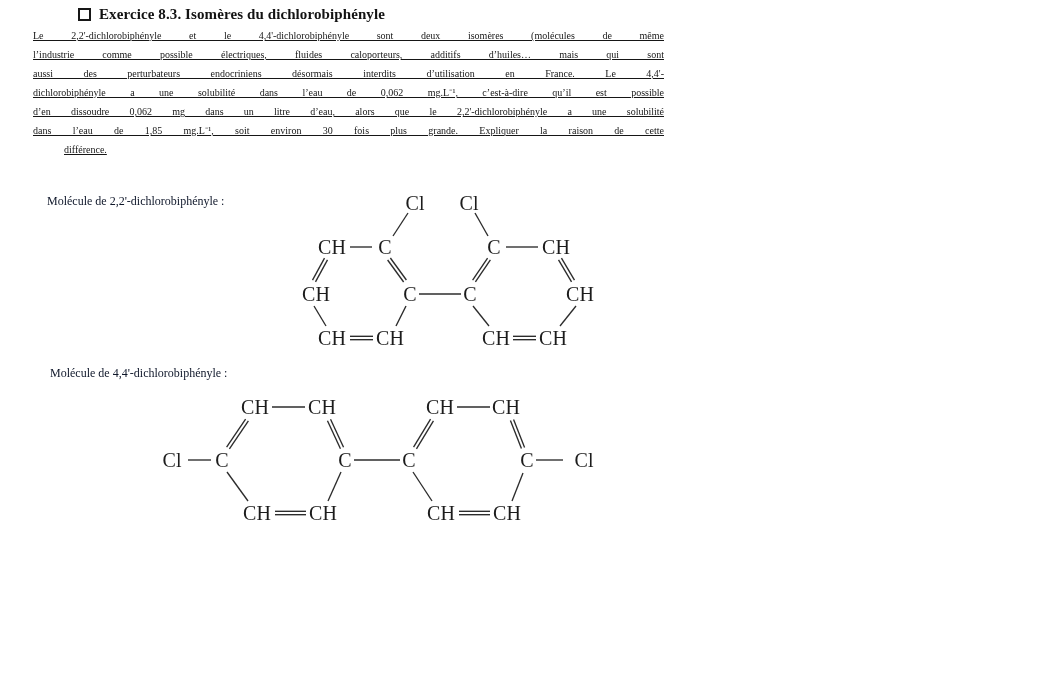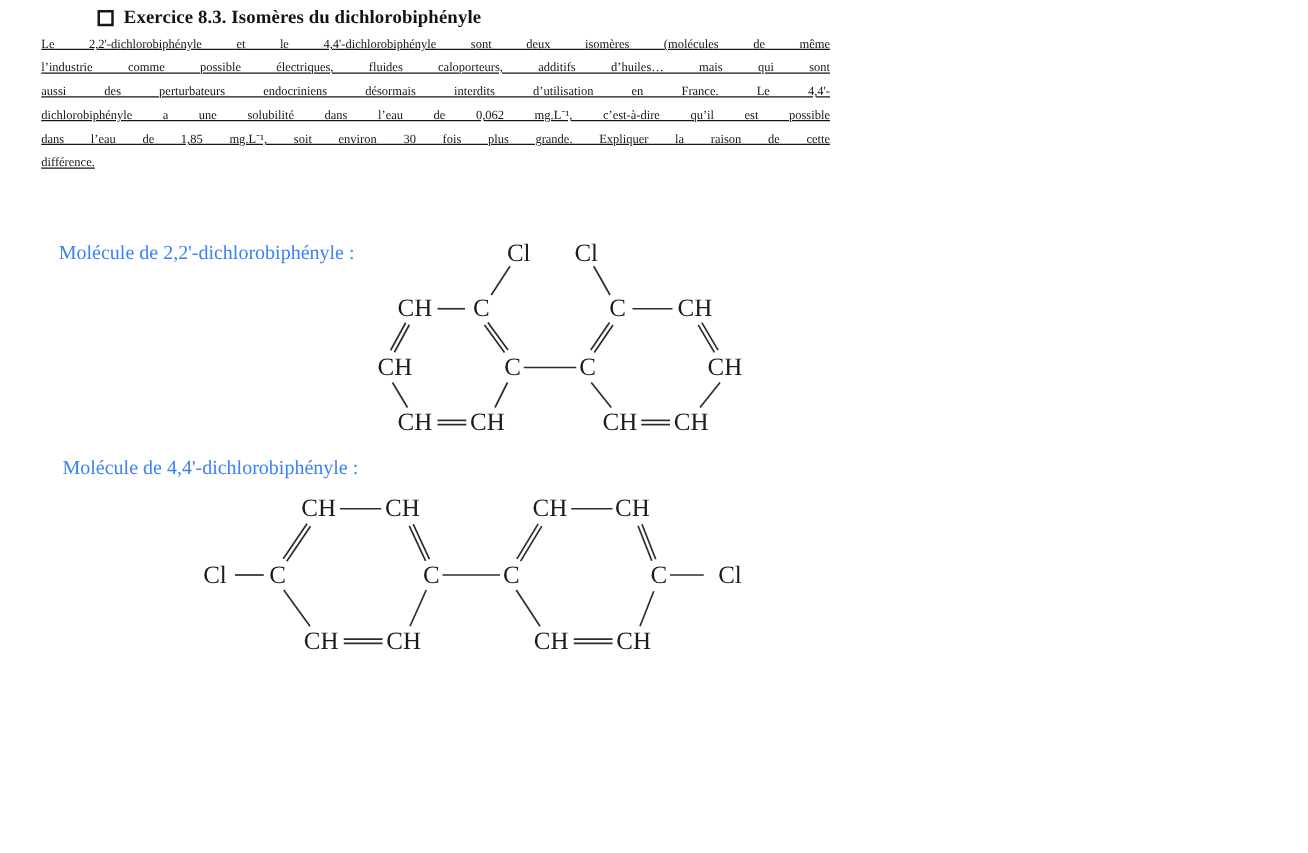--- a/index.html
+++ b/index.html
@@ -21,24 +21,24 @@
     width: 9px; height: 9px;
     border: 2px solid #171717;
     display: inline-block;
     flex: 0 0 auto;
   }
   .para {
     position: absolute; left: 33px; top: 26px; width: 631px;
     font-size: 10px; line-height: 19px; color: #161616; text-decoration: underline;
   }
   .pline { text-align: justify; text-align-last: justify; }
-  .pline:last-child { text-align-last: left; }
+  .pline:last-child { text-align-last: left; margin-left: 31px; }
   .mol-label {
     position: absolute;
-    font-size: 16px; color: #3b82f6; white-space: nowrap;
+    font-size: 12px; color: #0f172a; white-space: nowrap;
   }
   .mol-label-1 { left: 47px; top: 194px; }
   .mol-label-2 { left: 30px; top: 366px; margin-left: 20px; }
   .mol-canvas { position: absolute; left: 0; top: 0; }
   .mol-canvas line { stroke: #2c2c2c; stroke-width: 1.35; }
   .mol-canvas text {
     font-family: "Liberation Serif", serif;
     font-size: 20px; fill: #1c1c1c;
   }
 </style>
@@ -48,20 +48,21 @@
 <div class="title-row">
   <span class="bullet"></span>
   <span>Exercice 8.3. Isomères du dichlorobiphényle</span>
 </div>
 
 <div class="para">
   <div class="pline">Le 2,2'-dichlorobiphényle et le 4,4'-dichlorobiphényle sont deux isomères (molécules de même</div>
   <div class="pline">l’industrie comme possible électriques, fluides caloporteurs, additifs d’huiles… mais qui sont</div>
   <div class="pline">aussi des perturbateurs endocriniens désormais interdits d’utilisation en France. Le 4,4'-</div>
   <div class="pline">dichlorobiphényle a une solubilité dans l’eau de 0,062 mg.L⁻¹, c’est-à-dire qu’il est possible</div>
+  <div class="pline">d’en dissoudre 0,062 mg dans un litre d’eau, alors que le 2,2'-dichlorobiphényle a une solubilité</div>
   <div class="pline">dans l’eau de 1,85 mg.L⁻¹, soit environ 30 fois plus grande. Expliquer la raison de cette</div>
   <div class="pline">différence.</div>
 </div>
 
 <div class="mol-label mol-label-1">Molécule de 2,2'-dichlorobiphényle :</div>
 <div class="mol-label mol-label-2">Molécule de 4,4'-dichlorobiphényle :</div>
 
 <svg class="mol-canvas" width="1046" height="682" viewBox="0 0 1046 682">
     <line x1="408" y1="213" x2="393" y2="236"></line>
     <line x1="475" y1="213" x2="488" y2="236"></line>

